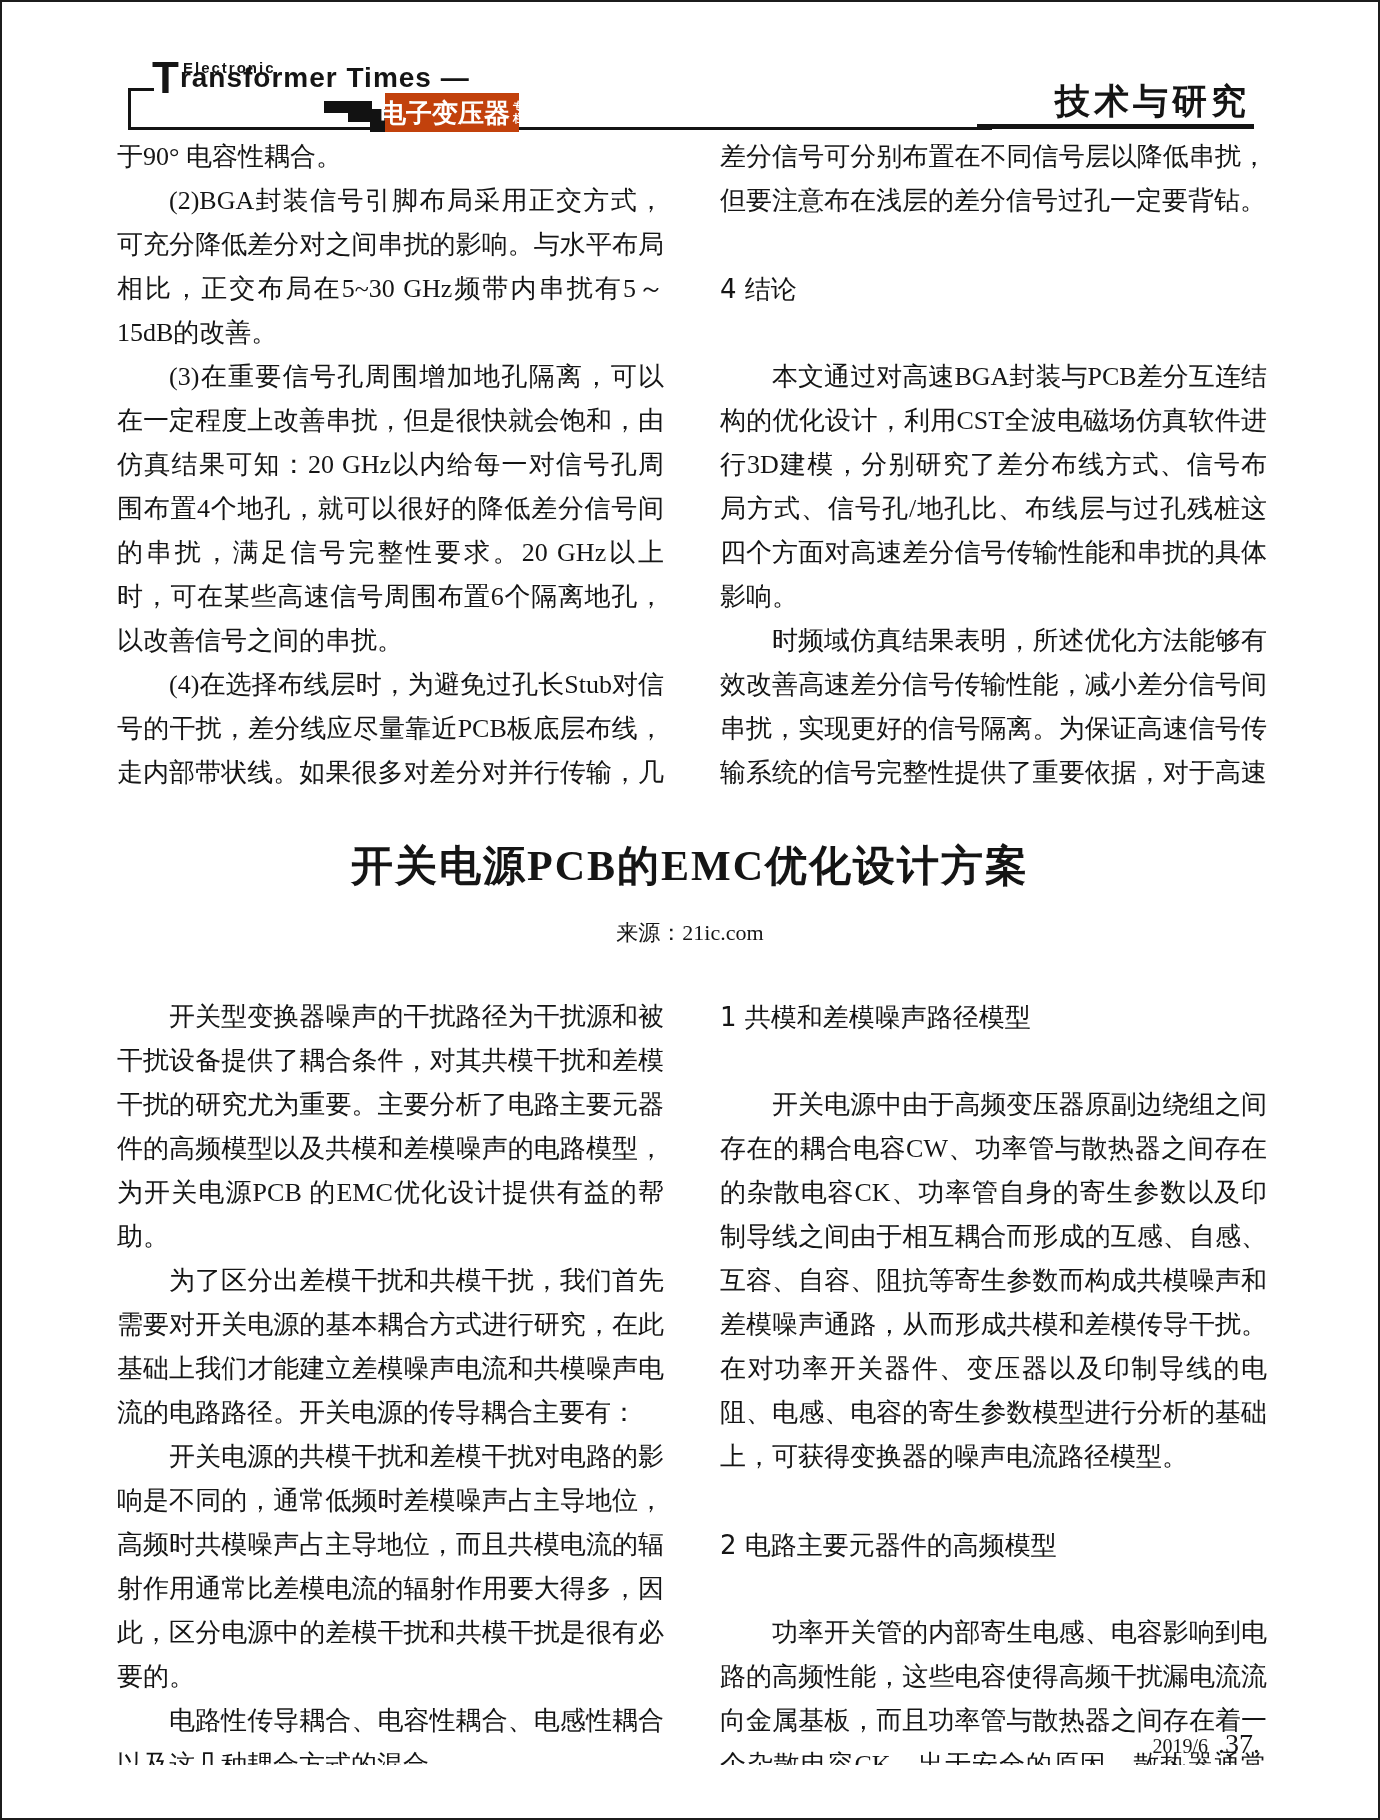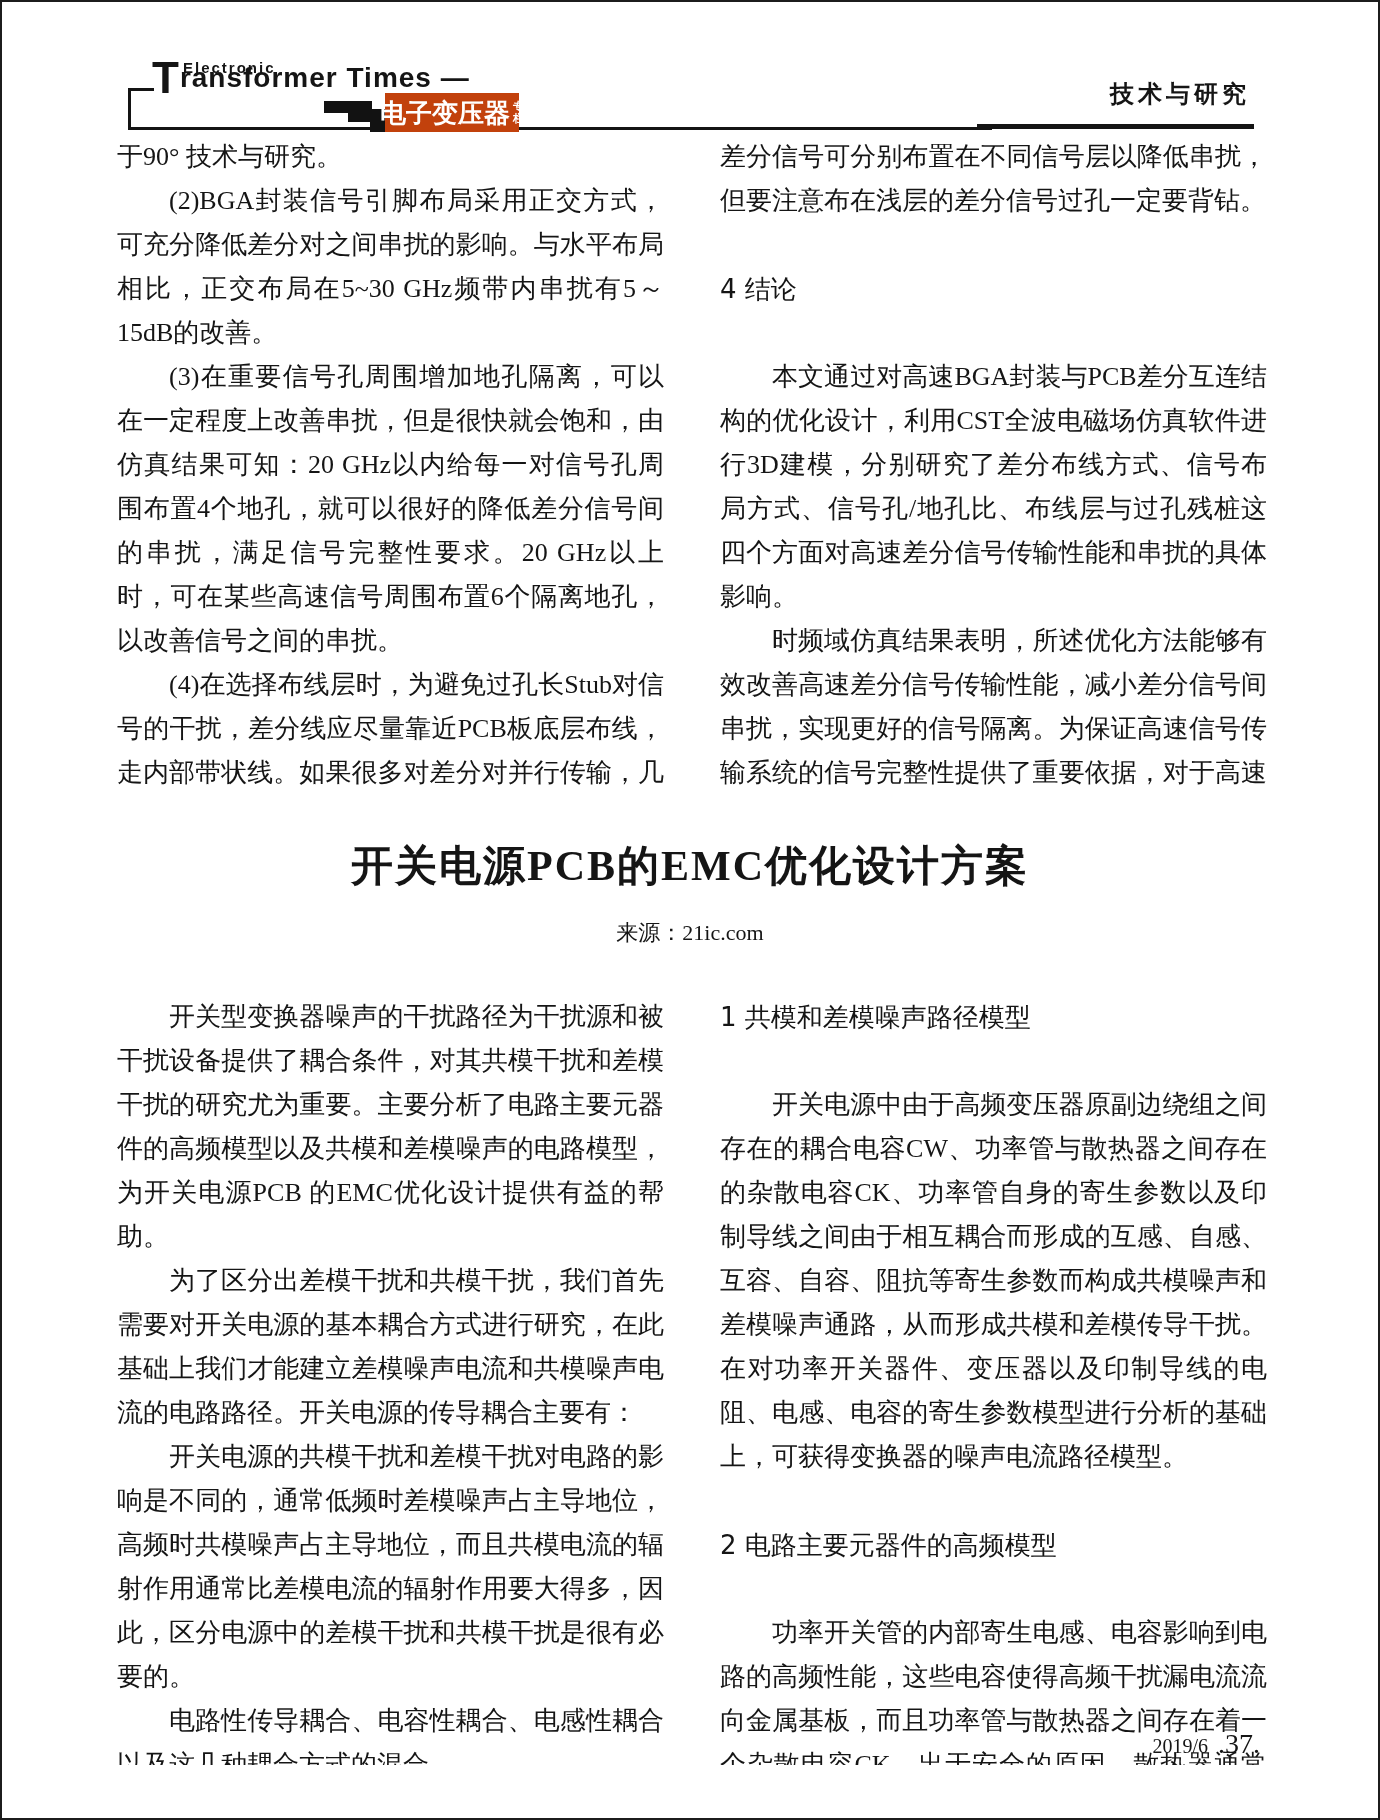--- a/index.html
+++ b/index.html
@@ -58,21 +58,21 @@
     font-weight: bold; font-size: 26px; line-height: 26px; white-space: nowrap;
   }
   .badge-tag {
     font-family: "DejaVu Sans", sans-serif;
     font-weight: bold; font-size: 11px; line-height: 12px;
     width: 12px; word-break: break-all; display: inline-block;
   }
   .section-label {
     position: absolute; right: 128px; top: 76px;
     font-family: "DejaVu Sans", sans-serif;
-    font-weight: bold; font-size: 24px; letter-spacing: 4px; white-space: nowrap;
+    font-weight: bold; font-size: 35px; letter-spacing: 4px; white-space: nowrap;
   }
 
   
   .cols {
     position: absolute; left: 115px; width: 1150px;
     display: flex; gap: 56px;
   }
   .col {
     width: 547px; flex: 0 0 547px;
     font-size: 26px; line-height: 44px;
@@ -127,21 +127,21 @@
     <div class="badge">
       <span class="badge-text">电子变压器</span>
       <span class="badge-tag">专栏</span>
     </div>
 
     <div class="section-label">技术与研究</div>
   </div>
 
   <div class="cols top-section">
     <div class="col">
-      <p class="noindent">于90° 技术与研究。</p>
+      <p class="noindent">于90° 电容性耦合。</p>
       <p>(2)BGA封装信号引脚布局采用正交方式，可充分降低差分对之间串扰的影响。与水平布局相比，正交布局在5~30 GHz频带内串扰有5～15dB的改善。</p>
       <p>(3)在重要信号孔周围增加地孔隔离，可以在一定程度上改善串扰，但是很快就会饱和，由仿真结果可知：20 GHz以内给每一对信号孔周围布置4个地孔，就可以很好的降低差分信号间的串扰，满足信号完整性要求。20 GHz以上时，可在某些高速信号周围布置6个隔离地孔，以改善信号之间的串扰。</p>
       <p>(4)在选择布线层时，为避免过孔长Stub对信号的干扰，差分线应尽量靠近PCB板底层布线，走内部带状线。如果很多对差分对并行传输，几对</p>
     </div>
     <div class="col">
       <p class="noindent">差分信号可分别布置在不同信号层以降低串扰，但要注意布在浅层的差分信号过孔一定要背钻。</p>
       <div class="col-h">4 结论</div>
       <p>本文通过对高速BGA封装与PCB差分互连结构的优化设计，利用CST全波电磁场仿真软件进行3D建模，分别研究了差分布线方式、信号布局方式、信号孔/地孔比、布线层与过孔残桩这四个方面对高速差分信号传输性能和串扰的具体影响。</p>
       <p>时频域仿真结果表明，所述优化方法能够有效改善高速差分信号传输性能，减小差分信号间串扰，实现更好的信号隔离。为保证高速信号传输系统的信号完整性提供了重要依据，对于高速PCB设计具有一定的指导意义。</p>
     </div>

